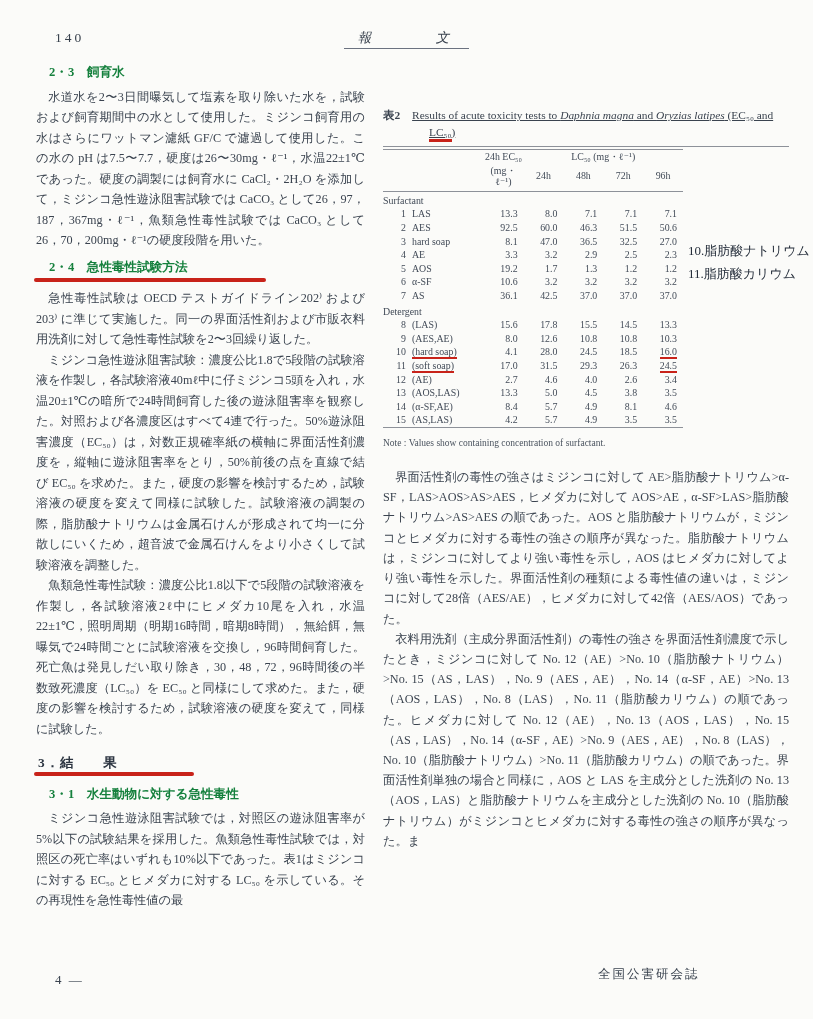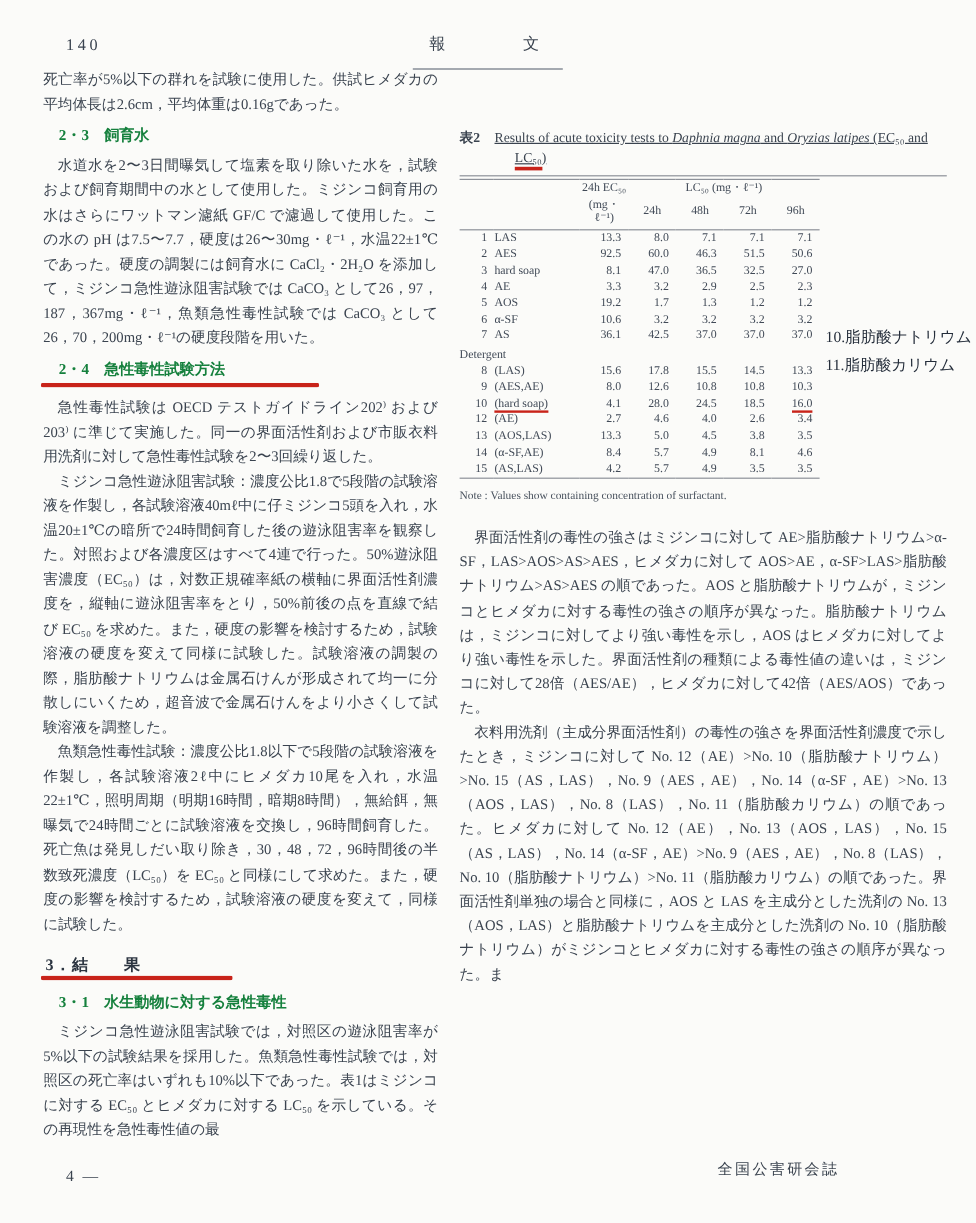--- a/index.html
+++ b/index.html
@@ -10,21 +10,21 @@
     color:#3a434f;
     -webkit-font-smoothing:antialiased;
   }
   #page{position:relative;width:813px;height:1019px;overflow:hidden;}
 
   
   .page-num{position:absolute;left:55px;top:30px;font-size:13.5px;letter-spacing:3px;}
   .journal-head{position:absolute;left:0;top:28px;width:813px;text-align:center;}
   .journal-head span{
     display:inline-block;font-size:13.5px;letter-spacing:6px;
-    border-bottom:1px solid #6b7280;padding:0 14px 11px 14px;
+    border-bottom:1px solid #6b7280;padding:0 14px 1px 14px;font-style:italic;
   }
 
   
   .col{position:absolute;text-align:justify;}
   #left-col{left:36px;top:56px;width:329px;font-size:12.2px;line-height:20.5px;}
   #right-col{left:383px;top:56px;width:406px;font-size:12.2px;line-height:20.2px;margin-top:47px;}
 
   p.body{margin:0;text-indent:1em;}
   p.body.cont{text-indent:0;}
   h4.sub{font-size:12.6px;font-weight:bold;color:#15803d;margin:6px 0 4px 0;padding-left:13px;text-align:left;}
@@ -55,38 +55,37 @@
   table.tox th{font-weight:normal;text-align:center;padding:1px 0;}
   table.tox thead tr:last-child th{border-bottom:1px solid #8d9199;padding-bottom:3px;}
   td.c-no{width:26px;text-align:right;padding-right:5px;}
   td.c-name{width:78px;text-align:left;}
   td.c-num{width:38px;text-align:right;padding-right:6px;}
   td.group-label{text-align:left;padding:3px 0 1px 0;}
   .mark-red{border-bottom:2px solid #c8231a;padding-bottom:0px;}
   .tbl-note{font-size:9.5px;margin:5px 0 14px 0;text-align:left;color:#49525e;}
 
   
-  .annot{position:absolute;left:688px;top:269px;font-size:13px;line-height:23px;color:#242d3a;white-space:nowrap;}
+  .annot{position:absolute;left:688px;top:239px;font-size:13px;line-height:23px;color:#242d3a;white-space:nowrap;}
 
   
   .footer-left{position:absolute;left:55px;top:972px;font-size:13px;letter-spacing:2px;}
   .footer-right{position:absolute;left:598px;top:966px;font-size:12.5px;letter-spacing:2px;}
 </style>
 </head>
 <body>
 
 <div id="page">
 
   <div class="page-num">140</div>
   <div class="journal-head">
     <span>報　　　文</span>
   </div>
 
   <div id="left-col" class="col">
-    <p class="body cont">死亡率が5%以下の群れを試験に使用した。供試ヒメダカの平均体長は2.6cm，平均体重は0.16gであった。</p>
     <h4 class="sub">2・3　飼育水</h4>
     <p class="body">水道水を2〜3日間曝気して塩素を取り除いた水を，試験および飼育期間中の水として使用した。ミジンコ飼育用の水はさらにワットマン濾紙 GF/C で濾過して使用した。この水の pH は7.5〜7.7，硬度は26〜30mg・ℓ⁻¹，水温22±1℃であった。硬度の調製には飼育水に CaCl₂・2H₂O を添加して，ミジンコ急性遊泳阻害試験では CaCO₃ として26，97，187，367mg・ℓ⁻¹，魚類急性毒性試験では CaCO₃ として26，70，200mg・ℓ⁻¹の硬度段階を用いた。</p>
     <h4 class="sub">2・4　急性毒性試験方法</h4>
     <div class="redline u24"></div>
     <p class="body">急性毒性試験は OECD テストガイドライン202⁾ および203⁾ に準じて実施した。同一の界面活性剤および市販衣料用洗剤に対して急性毒性試験を2〜3回繰り返した。</p>
     <p class="body">ミジンコ急性遊泳阻害試験：濃度公比1.8で5段階の試験溶液を作製し，各試験溶液40mℓ中に仔ミジンコ5頭を入れ，水温20±1℃の暗所で24時間飼育した後の遊泳阻害率を観察した。対照および各濃度区はすべて4連で行った。50%遊泳阻害濃度（EC₅₀）は，対数正規確率紙の横軸に界面活性剤濃度を，縦軸に遊泳阻害率をとり，50%前後の点を直線で結び EC₅₀ を求めた。また，硬度の影響を検討するため，試験溶液の硬度を変えて同様に試験した。試験溶液の調製の際，脂肪酸ナトリウムは金属石けんが形成されて均一に分散しにいくため，超音波で金属石けんをより小さくして試験溶液を調整した。</p>
     <p class="body">魚類急性毒性試験：濃度公比1.8以下で5段階の試験溶液を作製し，各試験溶液2ℓ中にヒメダカ10尾を入れ，水温22±1℃，照明周期（明期16時間，暗期8時間），無給餌，無曝気で24時間ごとに試験溶液を交換し，96時間飼育した。死亡魚は発見しだい取り除き，30，48，72，96時間後の半数致死濃度（LC₅₀）を EC₅₀ と同様にして求めた。また，硬度の影響を検討するため，試験溶液の硬度を変えて，同様に試験した。</p>
     <h3 class="sec">3．結　　果</h3>
     <div class="redline u3"></div>
     <h4 class="sub">3・1　水生動物に対する急性毒性</h4>
@@ -112,20 +111,23 @@
               <th colspan="2"></th>
               <th>(mg・ℓ⁻¹)</th>
               <th>24h</th>
               <th>48h</th>
               <th>72h</th>
               <th>96h</th>
             </tr>
           </thead>
           <tbody>
               <tr>
+                <td colspan="7" class="group-label">Surfactant</td>
+              </tr>
+              <tr>
                 <td class="c-no">1</td>
                 <td class="c-name">LAS</td>
                 <td class="c-num">13.3</td>
                 <td class="c-num">8.0</td>
                 <td class="c-num">7.1</td>
                 <td class="c-num">7.1</td>
                 <td class="c-num">7.1</td>
               </tr>
               <tr>
                 <td class="c-no">2</td>
@@ -205,20 +207,29 @@
               <tr>
                 <td class="c-no">10</td>
                 <td class="c-name"><span class="mark-red">(hard soap)</span></td>
                 <td class="c-num">4.1</td>
                 <td class="c-num">28.0</td>
                 <td class="c-num">24.5</td>
                 <td class="c-num">18.5</td>
                 <td class="c-num"><span class="mark-red">16.0</span></td>
               </tr>
               <tr>
+                <td class="c-no">11</td>
+                <td class="c-name"><span class="mark-red">(soft soap)</span></td>
+                <td class="c-num">17.0</td>
+                <td class="c-num">31.5</td>
+                <td class="c-num">29.3</td>
+                <td class="c-num">26.3</td>
+                <td class="c-num"><span class="mark-red">24.5</span></td>
+              </tr>
+              <tr>
                 <td class="c-no">12</td>
                 <td class="c-name">(AE)</td>
                 <td class="c-num">2.7</td>
                 <td class="c-num">4.6</td>
                 <td class="c-num">4.0</td>
                 <td class="c-num">2.6</td>
                 <td class="c-num">3.4</td>
               </tr>
               <tr>
                 <td class="c-no">13</td>

